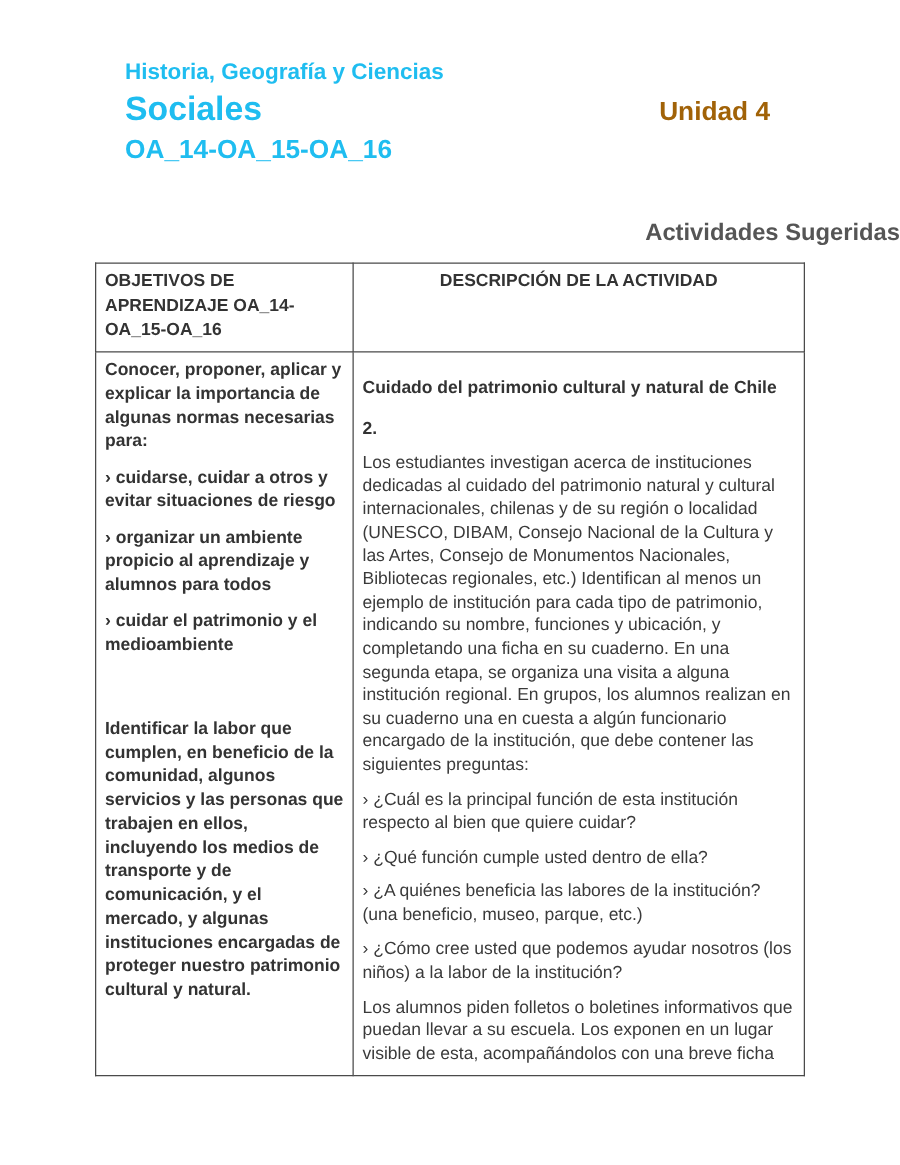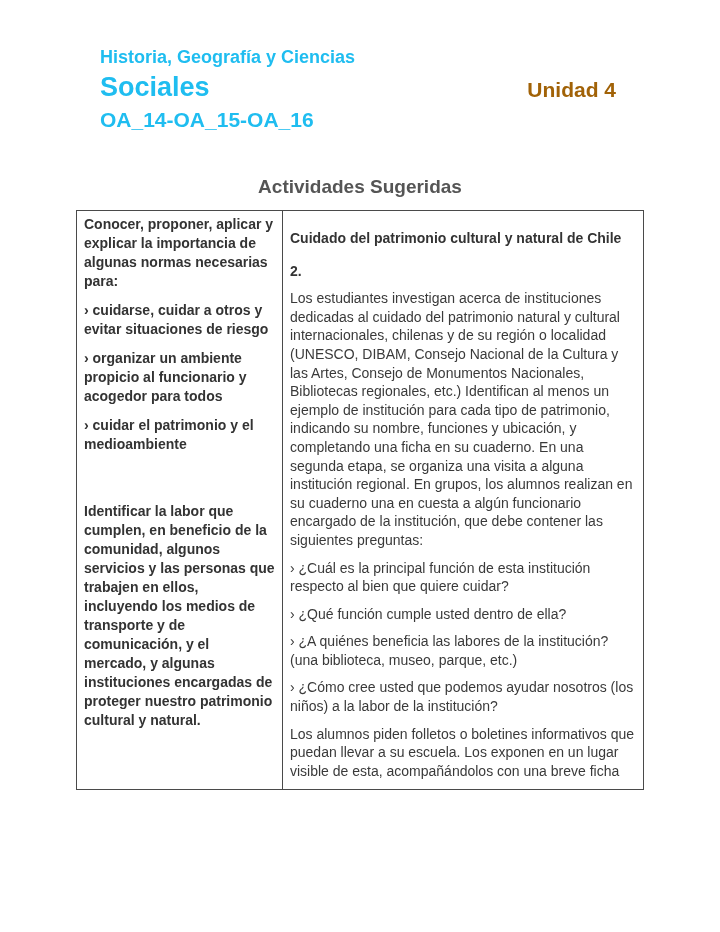--- a/index.html
+++ b/index.html
@@ -6,21 +6,21 @@
   body { width: 720px; height: 932px; position: relative; overflow: hidden;
          font-family: "Liberation Sans", sans-serif; color: #333333; }
   .title-block { position: absolute; left: 100px; top: 42px; width: 518px; }
   .t-line1 { font-size: 18px; font-weight: bold; color: #1fbdf0; line-height: 30px; margin: 0; }
   .t-row2 { display: flex; justify-content: space-between; align-items: flex-end; height: 30px; }
   .t-sociales { font-size: 27px; font-weight: bold; color: #1fbdf0; line-height: 30px; margin-top: 20px; }
   .t-unidad { font-size: 21px; font-weight: bold; color: #a16207; line-height: 24px; padding-right: 2px; }
   .t-row3 { display: flex; justify-content: space-between; align-items: flex-end; height: 30px; margin-top: 1px; }
   .t-grade { font-size: 21px; font-weight: bold; color: #111111; line-height: 26px; }
   .t-oa { font-size: 21px; font-weight: bold; color: #1fbdf0; line-height: 26px; padding-right: 2px; }
-  .section-title { position: absolute; left: 0; width: 720px; top: 176px; text-align: center;
+  .section-title { position: absolute; left: 0; width: 720px; top: 176px; text-align: right;
                    font-size: 19px; font-weight: bold; color: #555555; }
   table.act { position: absolute; left: 76px; top: 210px; width: 568px; border-collapse: collapse;
               table-layout: fixed; }
   table.act td { border: 1.5px solid #4a4a4a; vertical-align: top; }
   td.c1 { width: 191px; padding: 4px 7px 0 7px; }
   td.c2 { padding: 4px 7px 0 7px; }
   tr.head td { height: 66px; }
   tr.body td { height: 551px; }
   .h-left { font-size: 14px; font-weight: bold; color: #333; line-height: 19.5px; }
   .h-right { font-size: 14px; font-weight: bold; color: #333; text-align: center; line-height: 19.5px; }
@@ -40,34 +40,42 @@
   </div>
   <div class="t-row3">
     <span class="t-oa">OA_14-OA_15-OA_16</span>
   </div>
 </div>
 
 <div class="section-title">Actividades Sugeridas</div>
 
 <table class="act">
   <tbody>
+      <tr class="head">
+    <td class="c1">
+      <div class="h-left">OBJETIVOS DE APRENDIZAJE OA_14-OA_15-OA_16</div>
+    </td>
+    <td class="c2">
+      <div class="h-right">DESCRIPCIÓN DE LA ACTIVIDAD</div>
+    </td>
+  </tr>
   <tr class="body">
     <td class="c1 obj">
       <p>Conocer, proponer, aplicar y explicar la importancia de algunas normas necesarias para:</p>
       <p>› cuidarse, cuidar a otros y evitar situaciones de riesgo</p>
-      <p>› organizar un ambiente propicio al funcionario y acogedor para todos</p>
+      <p>› organizar un ambiente propicio al aprendizaje y alumnos para todos</p>
       <p>› cuidar el patrimonio y el medioambiente</p>
       <div class="gap"></div>
       <p>Identificar la labor que cumplen, en beneficio de la comunidad, algunos servicios y las personas que trabajen en ellos, incluyendo los medios de transporte y de comunicación, y el mercado, y algunas instituciones encargadas de proteger nuestro patrimonio cultural y natural.</p>
     </td>
     <td class="c2 desc">
       <p class="bold">Cuidado del patrimonio cultural y natural de Chile</p>
       <p class="bold">2.</p>
       <p>Los estudiantes investigan acerca de instituciones dedicadas al cuidado del patrimonio natural y cultural internacionales, chilenas y de su región o localidad (UNESCO, DIBAM, Consejo Nacional de la Cultura y las Artes, Consejo de Monumentos Nacionales, Bibliotecas regionales, etc.) Identifican al menos un ejemplo de institución para cada tipo de patrimonio, indicando su nombre, funciones y ubicación, y completando una ficha en su cuaderno. En una segunda etapa, se organiza una visita a alguna institución regional. En grupos, los alumnos realizan en su cuaderno una en cuesta a algún funcionario encargado de la institución, que debe contener las siguientes preguntas:</p>
       <p>› ¿Cuál es la principal función de esta institución respecto al bien que quiere cuidar?</p>
       <p>› ¿Qué función cumple usted dentro de ella?</p>
-      <p>› ¿A quiénes beneficia las labores de la institución? (una biblioteca, museo, parque, etc.)</p>
+      <p>› ¿A quiénes beneficia las labores de la institución? (una beneficio, museo, parque, etc.)</p>
       <p>› ¿Cómo cree usted que podemos ayudar nosotros (los niños) a la labor de la institución?</p>
       <p>Los alumnos piden folletos o boletines informativos que puedan llevar a su escuela. Los exponen en un lugar visible de esta, acompañándolos con una breve ficha</p>
     </td>
   </tr>
 </tbody>
   </table>
 
 </body></html>

